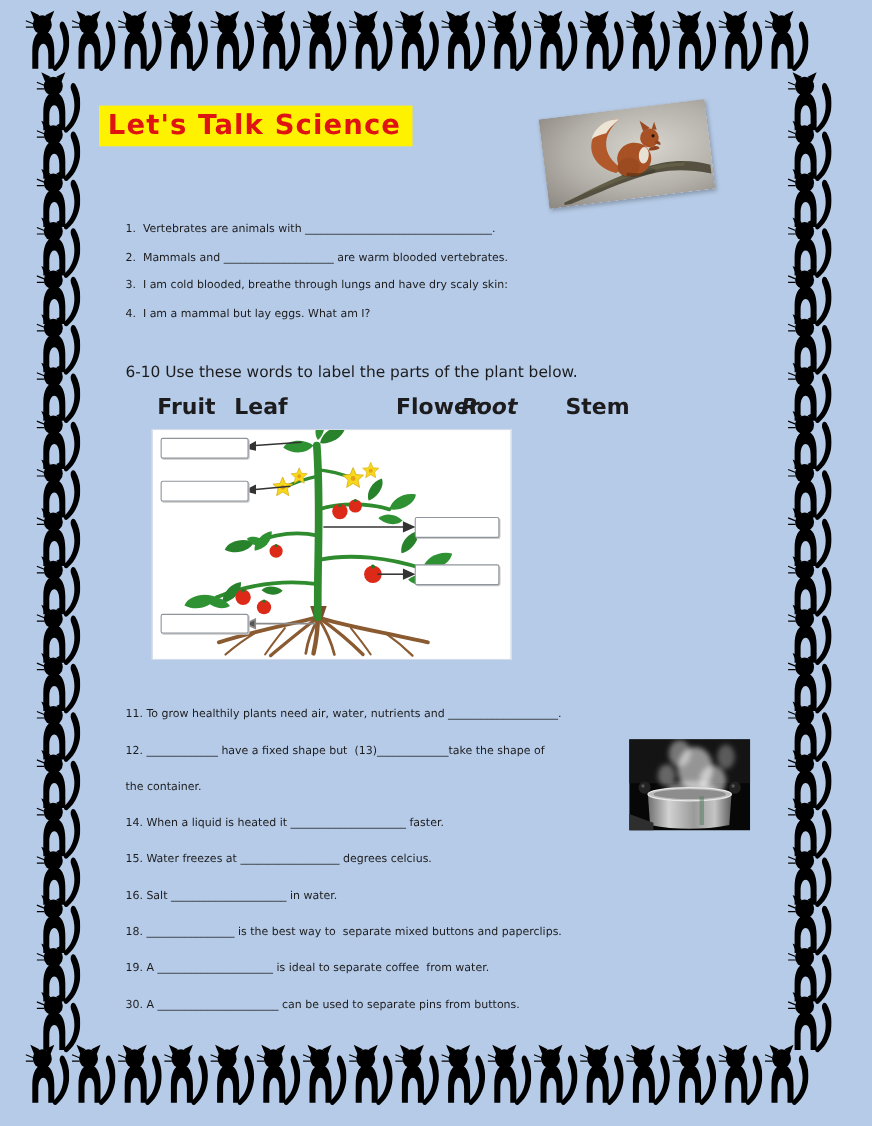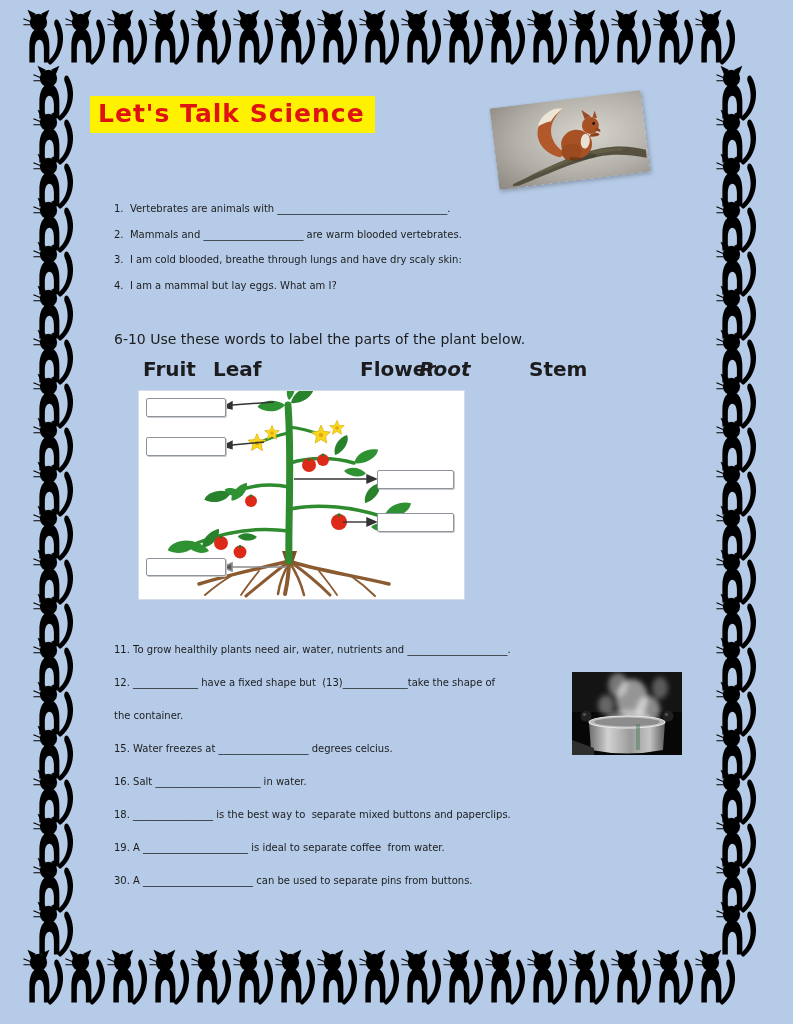--- a/index.html
+++ b/index.html
@@ -35,21 +35,21 @@
   
   .q { font-size:10px; line-height:20px; white-space:pre-wrap; }
   .qlist-top { position:absolute; left:114px; top:199px; width:620px;
                display:flex; flex-direction:column; gap:5.5px; }
   .qlist-bottom { position:absolute; left:114px; top:640px; width:625px;
                   display:flex; flex-direction:column; gap:13px; }
   .instruction { position:absolute; left:114px; top:331px; font-size:14px; }
   .word-bank { position:absolute; left:114px; top:357px; width:560px; height:22px; }
   .word-bank span { position:absolute; font-weight:bold; font-size:20px; }
   .wb-0 { left:29px; }  .wb-1 { left:99px; } .wb-2 { left:204px;margin-left:42px; }
-  .wb-3 { left:305px;font-style:italic; } .wb-4 { left:400px;margin-left:15px; }
+  .wb-3 { left:305px;font-style:italic; } .wb-4 { left:400px; }
   
   .plant-panel {
     position:absolute; left:138px; top:390px; width:325px; height:208px;
     background:#ffffff; border:1px solid #d3dce8;
   }
   .plant-panel svg.diagram { position:absolute; left:0; top:0; }
   .label-box {
     position:absolute; background:#fff; border:1.6px solid #8e959c;
     border-radius:2px; box-shadow:1px 1px 0 #c9c9c9;
     font-size:12px; line-height:18px; padding:0 3px;
@@ -453,20 +453,21 @@
     <div class="label-box lb-2"></div>
     <div class="label-box lb-3"></div>
     <div class="label-box lb-4"></div>
     <div class="label-box lb-5"></div>
   </div>
 
   <div class="qlist-bottom">
     <div class="q">11. To grow healthily plants need air, water, nutrients and ____________________.</div>
     <div class="q">12. _____________ have a fixed shape but  (13)_____________take the shape of</div>
     <div class="q">the container.</div>
+    <div class="q">14. When a liquid is heated it _____________________ faster.</div>
     <div class="q">15. Water freezes at __________________ degrees celcius.</div>
     <div class="q">16. Salt _____________________ in water.</div>
     <div class="q">18. ________________ is the best way to  separate mixed buttons and paperclips.</div>
     <div class="q">19. A _____________________ is ideal to separate coffee  from water.</div>
     <div class="q">30. A ______________________ can be used to separate pins from buttons.</div>
   </div>
 
   <svg class="pot-photo" viewBox="0 0 110 83">
     <defs>
       <linearGradient id="potBody" x1="0" y1="0" x2="1" y2="0">

